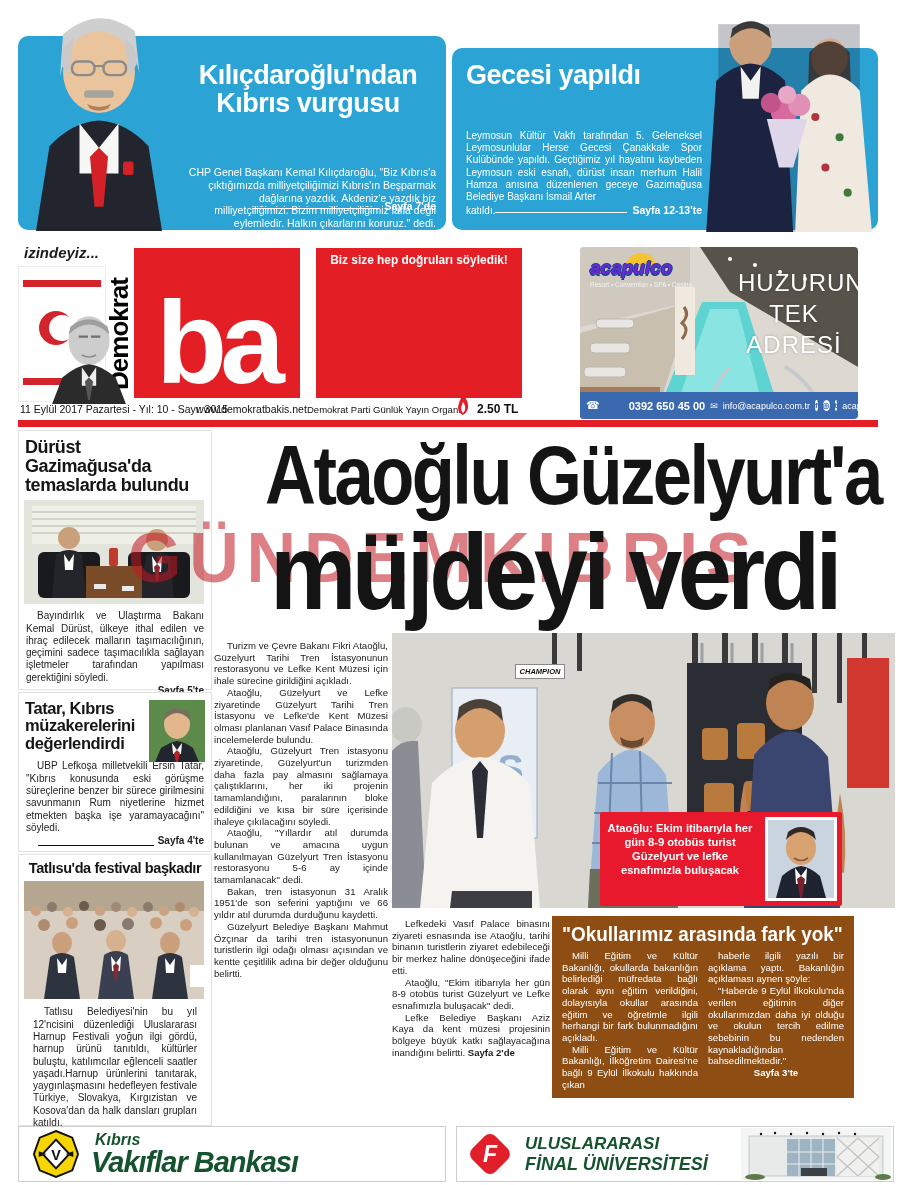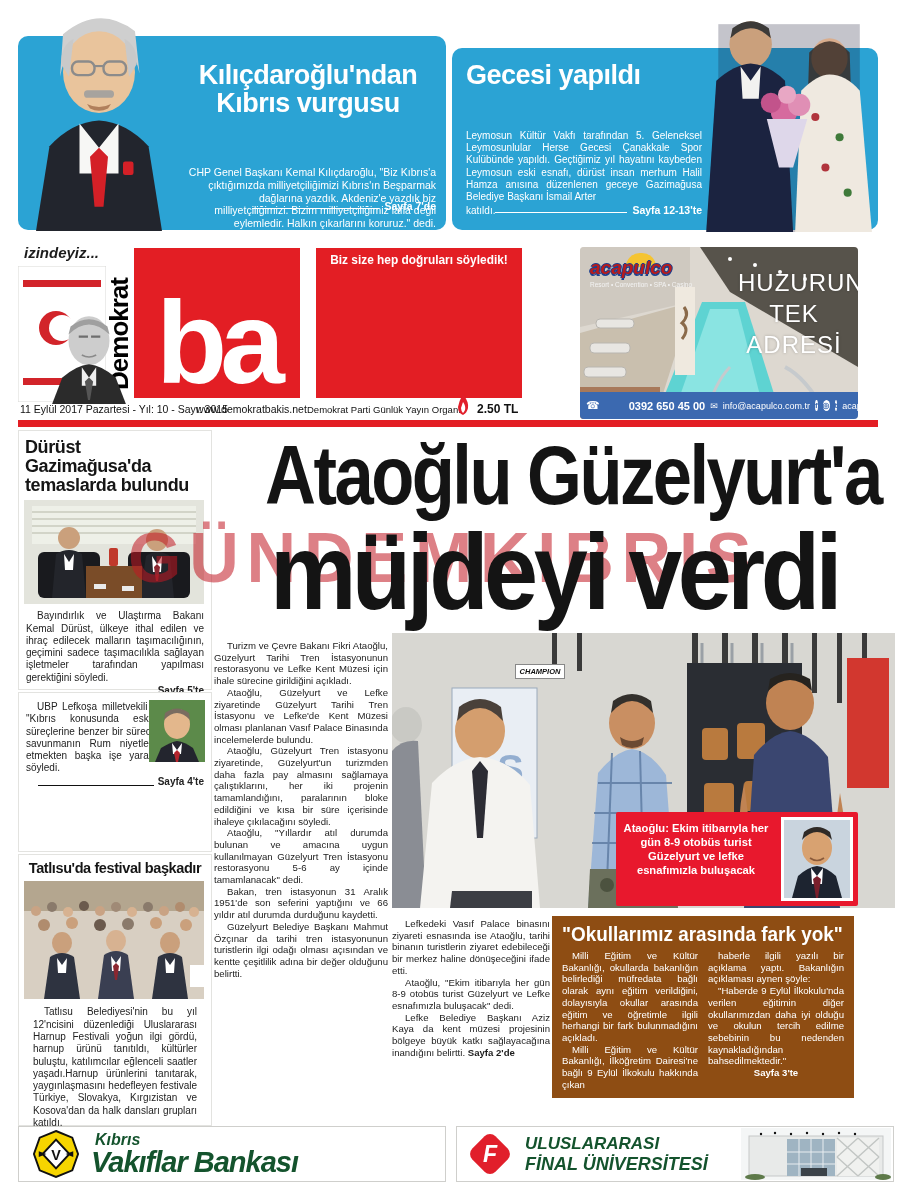--- a/index.html
+++ b/index.html
@@ -172,21 +172,21 @@
     <rect x="95" y="40" width="20" height="88" fill="#efe9df"></rect>
     <path d="M104 60 q6 8 -2 16 q8 6 0 16" stroke="#8a6a4a" stroke-width="3" fill="none"></path>
     <rect x="16" y="72" width="38" height="9" rx="4" fill="#e8e6e2" stroke="#b9b6b0"></rect>
     <rect x="10" y="96" width="40" height="10" rx="4" fill="#e8e6e2" stroke="#b9b6b0"></rect>
     <rect x="4" y="120" width="42" height="10" rx="4" fill="#e8e6e2" stroke="#b9b6b0"></rect>
     <path d="M205 120 q20 10 40 45" stroke="#c6cacd" stroke-width="4" fill="none"></path>
     <path d="M150 120 q-15 15 -25 50" stroke="#c6cacd" stroke-width="3" fill="none"></path>
   </svg>
   <div style="position:absolute;left:10px;top:6px;z-index:2;">
     <div style="width:30px;height:14px;background:#f5c431;border-radius:15px 15px 0 0;margin:0 auto;"></div>
-    <div style="font-size:19px;font-weight:bold;font-style:italic;color:#b91c1c;margin-top:-10px;
+    <div style="font-size:19px;font-weight:bold;font-style:italic;color:#6d28d9;margin-top:-10px;
                 text-shadow:-1px 0 #1c3f8f,1px 0 #1c3f8f,0 -1px #1c3f8f,0 2px #1c3f8f;">acapulco</div>
     <div style="font-size:6.5px;color:#f3f3f3;margin-top:2px;">Resort • Convention • SPA • Casino</div>
   </div>
   <div class="abs huzur" style="left:158px;top:20px;width:112px;">
     <div>HUZURUN</div>
     <div>TEK</div>
     <div>ADRESİ</div>
   </div>
   <div class="acapbar">
     <span style="font-size:11px;">☎</span>
@@ -228,20 +228,21 @@
   <div class="sbbody" style="margin:6px 7px 0;">
     <p>Bayındırlık ve Ulaştırma Bakanı Kemal Dürüst, ülkeye ithal edilen ve ihraç edilecek malların taşımacılığının, geçimini sadece taşımacılıkla sağlayan işletmeler tarafından yapılması gerektiğini söyledi.</p>
     <div class="sbref">
       <span class="line"></span>
       <span>Sayfa 5'te</span>
     </div>
   </div>
 </div>
 
 <div class="abs panel" style="left:18px;top:692px;width:192px;height:158px;">
+  <div class="sbhead" style="margin:7px 6px 0;font-size:16.5px;width:120px;">Tatar, Kıbrıs müzakerelerini değerlendirdi</div>
   <svg style="position:absolute;right:6px;top:7px;width:56px;height:62px;" viewBox="0 0 56 62" preserveAspectRatio="none">
     <rect width="56" height="62" fill="#5c8a4a"></rect>
     <ellipse cx="28" cy="24" rx="13" ry="15" fill="#e3b78c"></ellipse>
     <path d="M15 20 Q28 6 41 20 L40 13 Q28 4 16 13 Z" fill="#7a6c60"></path>
     <path d="M6 62 L12 48 Q22 42 28 41 Q36 42 44 48 L50 62 Z" fill="#23252e"></path>
     <path d="M23 43 L28 50 L33 43 L32 54 L24 54 Z" fill="#fff"></path>
     <path d="M28 50 l3 3 -2 9 h-2 l-2 -9 Z" fill="#b5242c"></path>
   </svg>
   <div class="sbbody" style="margin:8px 7px 0;">
     <p>UBP Lefkoşa milletvekili Ersin Tatar, "Kıbrıs konusunda eski görüşme süreçlerine benzer bir sürece girilmesini savunmanın Rum niyetlerine hizmet etmekten başka işe yaramayacağını" söyledi.</p>
@@ -367,21 +368,21 @@
     </g>
   <ellipse cx="398" cy="70" rx="24" ry="27" fill="#c08353"></ellipse>
   <path d="M376 58 Q398 36 420 58 L418 46 Q398 34 378 46 Z" fill="#26231f"></path>
   <path d="M352 275 L362 122 Q380 100 398 98 Q418 100 436 124 L448 275 Z" fill="#3a4670"></path>
   <path d="M352 150 Q344 190 348 230 L362 228 Z" fill="#c08353"></path>
   <path d="M448 160 Q456 200 452 240 L438 236 Z" fill="#c08353"></path>
 </svg>
 <div class="abs" style="left:515px;top:664px;width:48px;height:13px;background:#fff;border:1px solid #888;
      font-size:7.5px;font-weight:bold;font-style:italic;text-align:center;line-height:13px;z-index:2;">CHAMPION</div>
 
-<div class="abs callout" style="left:600px;top:812px;width:242px;height:94px;margin-left:16px;">
+<div class="abs callout" style="left:600px;top:812px;width:242px;height:94px;">
   <div class="ctext">Ataoğlu: Ekim itibarıyla her gün 8-9 otobüs turist Güzelyurt ve lefke esnafımızla buluşacak</div>
   <div style="width:66px;margin:5px;border:3px solid #fff;background:#c9d4de;">
     <svg style="width:100%;height:100%;" viewBox="0 0 66 78" preserveAspectRatio="none">
       <rect width="66" height="78" fill="#c9d4de"></rect>
       <ellipse cx="33" cy="28" rx="15" ry="17" fill="#d8a271"></ellipse>
       <path d="M18 20 Q33 4 48 20 L46 12 Q33 2 20 12 Z" fill="#2f2a26"></path>
       <path d="M26 38 Q33 43 40 38" stroke="#8a5a3a" stroke-width="1.6" fill="none"></path>
       <path d="M8 78 L14 56 Q24 47 33 46 Q42 47 52 56 L58 78 Z" fill="#1d2430"></path>
       <path d="M27 48 L33 56 L39 48 L38 64 L28 64 Z" fill="#fff"></path>
       <path d="M33 56 l4 3 -3 19 h-2 l-3 -19 Z" fill="#7a1f2b"></path>

